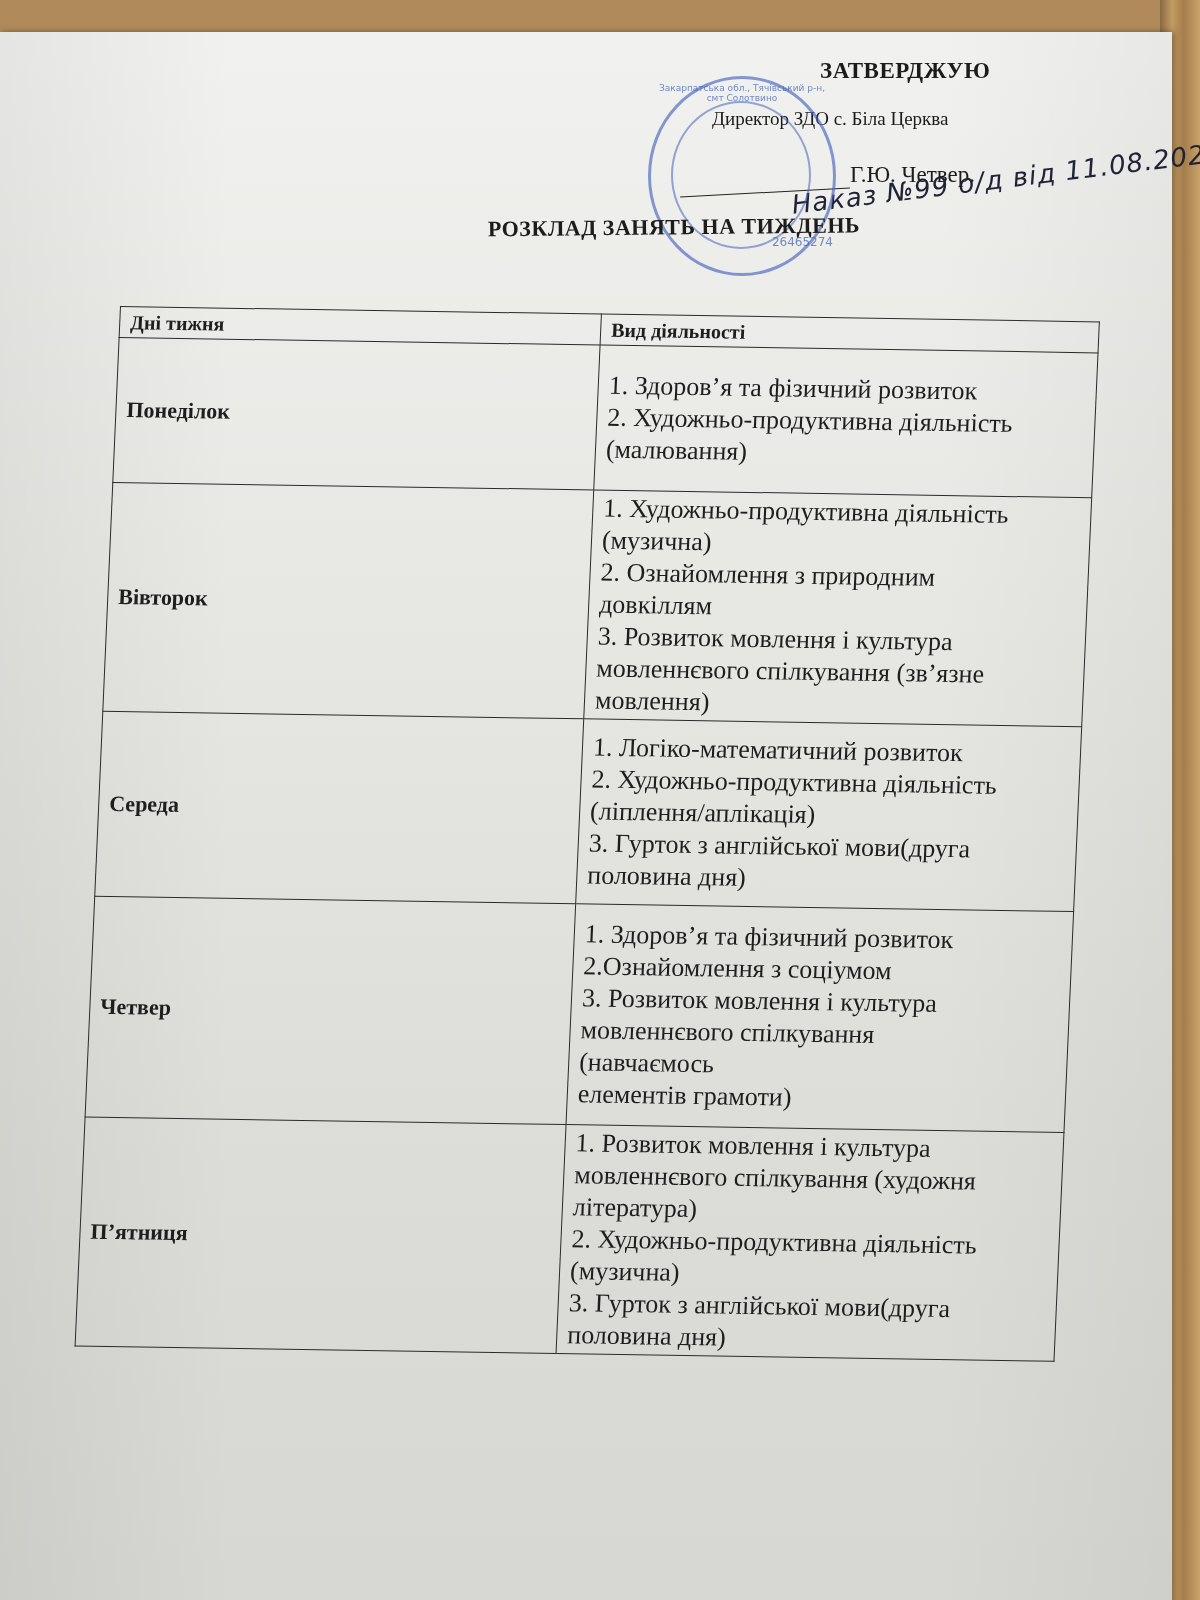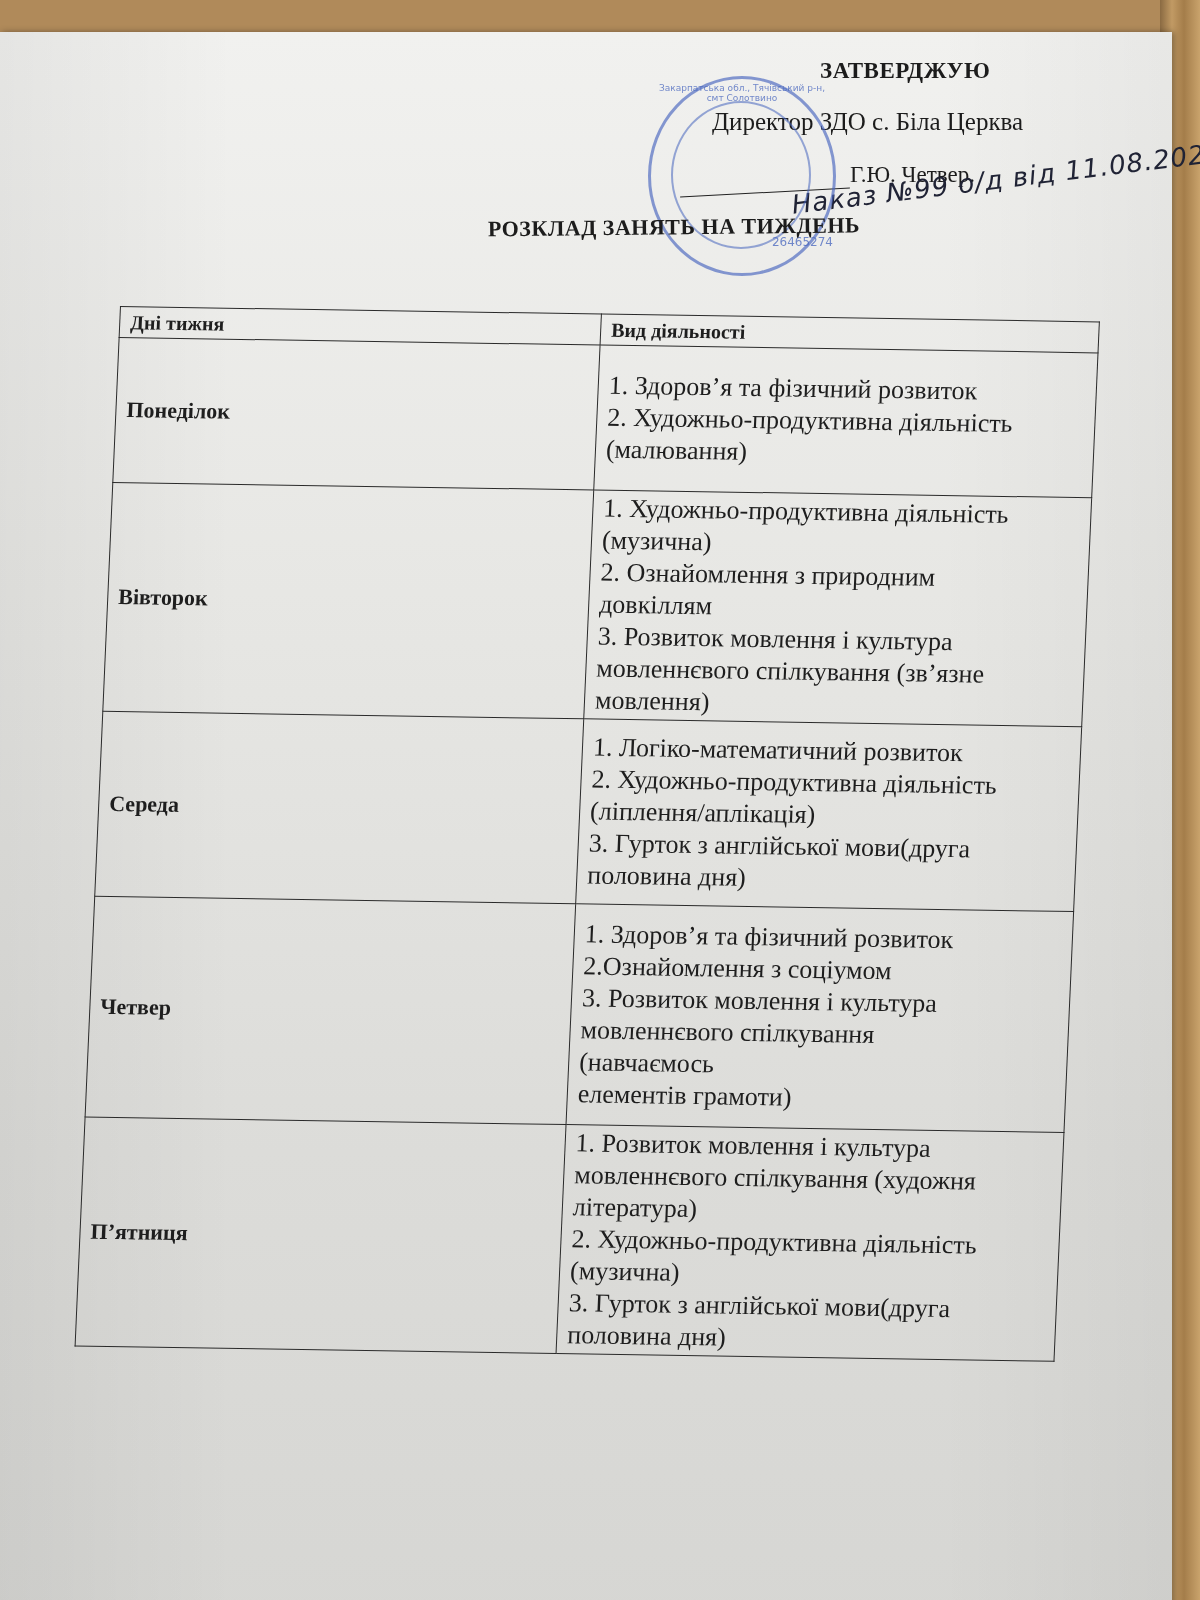--- a/index.html
+++ b/index.html
@@ -43,21 +43,21 @@
     .approve-title {
       position: absolute;
       left: 140px; top: 8px;
       font-weight: bold;
       font-size: 23px;
       letter-spacing: 0.5px;
     }
     .approve-role {
       position: absolute;
       left: 32px; top: 58px;
-      font-size: 25px;
+      font-size: 19px;
       white-space: nowrap;
     }
     .sign-line {
       position: absolute;
       left: 0px; top: 142px;
       width: 170px; height: 1px;
       background: #222;
       transform: rotate(-3deg);
     }
     .approve-name {

